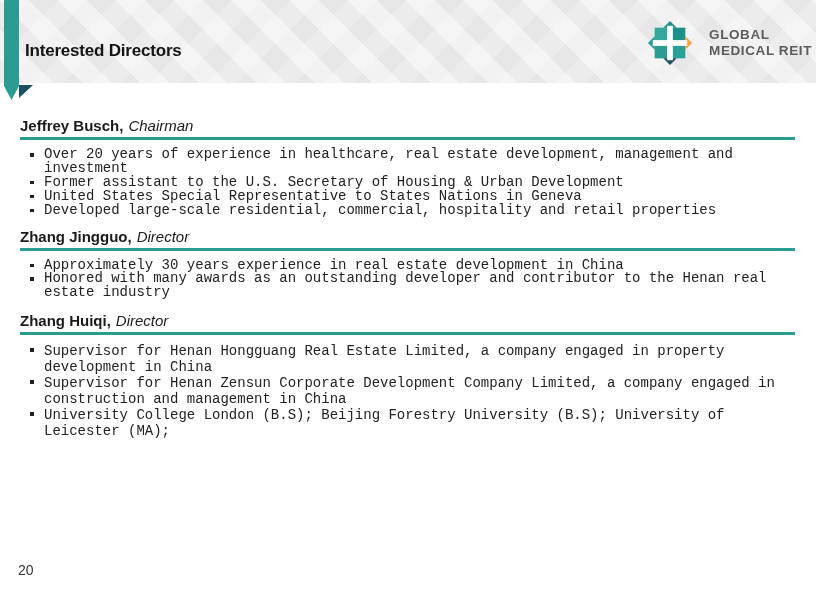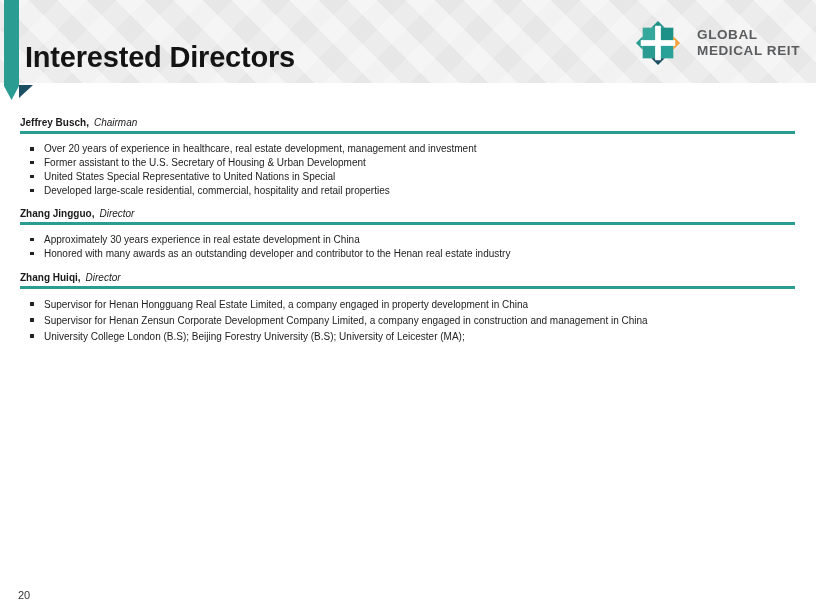--- a/index.html
+++ b/index.html
@@ -16,65 +16,65 @@
   .header{
     position:absolute;left:0;top:0;right:0;height:83px;
     background-color:#ECECED;
     background-image:
       linear-gradient(45deg, rgba(255,255,255,.45) 25%, transparent 25%, transparent 50%, rgba(255,255,255,.45) 50%, rgba(255,255,255,.45) 75%, transparent 75%),
       linear-gradient(-45deg, rgba(0,0,0,.018) 25%, transparent 25%, transparent 50%, rgba(0,0,0,.018) 50%, rgba(0,0,0,.018) 75%, transparent 75%);
     background-size:58px 58px;
   }
   .title{
     position:absolute;left:25px;top:41px;
-    font-size:29px;font-weight:bold;color:#141414;
+    font-size:17px;font-weight:bold;color:#141414;
     letter-spacing:-0.2px;
   }
 
   
   .ribbon{position:absolute;left:0;top:0;width:40px;height:104px;}
 
   
   .logo{
-    position:absolute;top:20px;right:16px;
+    position:absolute;top:20px;right:4px;
     display:flex;align-items:center;gap:16px;
   }
   .logo-mark{width:46px;height:46px;}
   .logo-text{
     color:#5B5C5E;font-size:13.5px;font-weight:bold;
     letter-spacing:0.6px;line-height:1.18;white-space:nowrap;
   }
 
   
   .content{position:absolute;left:0;top:83px;right:0;padding:0 21px 0 20px;}
   .section{margin:0;}
   .section.s1{margin-top:34px;}
   .section.s2{margin-top:10px;}
   .section.s3{margin-top:12px;}
   .sec-head{
     margin:0;padding:0 0 3px 0;
     border-bottom:3px solid #2B9C92;
-    font-size:10px;color:#1a1a1a;font-weight:bold;
+    font-size:15px;color:#1a1a1a;font-weight:bold;
   }
   .sec-head .role{font-style:italic;font-weight:normal;margin-left:5px;}
   .bullets{list-style:none;margin:8px 0 0 0;padding:0;}
   .bullets li{
     position:relative;padding-left:24px;
-    font-size:10px;line-height:13.9px;color:#222;
+    font-size:14px;line-height:13.9px;color:#222;font-family:Liberation Mono, monospace;
   }
   .bullets.wide li{line-height:16px;}
   .bullets li::before{
     content:"";position:absolute;left:10px;top:5px;
     width:3.5px;height:3.5px;background:#222;
   }
 
   
   .page-number{
-    position:absolute;left:18px;top:589px;
-    font-size:11px;color:#333;
+    position:absolute;left:18px;top:562px;
+    font-size:14px;color:#333;
   }
 </style>
 </head>
 <body>
 
 <div class="slide">
 
   <div class="header"></div>
 
   <svg class="ribbon" viewBox="0 0 40 104" aria-hidden="true">
@@ -104,21 +104,21 @@
     </div>
   </div>
 
   <div class="content">
 
     <div class="section s1">
       <h2 class="sec-head"><span class="name">Jeffrey Busch,</span><span class="role">Chairman</span></h2>
       <ul class="bullets">
         <li>Over 20 years of experience in healthcare, real estate development, management and investment</li>
         <li>Former assistant to the U.S. Secretary of Housing &amp; Urban Development</li>
-        <li>United States Special Representative to United Nations in Special</li>
+        <li>United States Special Representative to States Nations in Geneva</li>
         <li>Developed large-scale residential, commercial, hospitality and retail properties</li>
       </ul>
     </div>
 
     <div class="section s2">
       <h2 class="sec-head"><span class="name">Zhang Jingguo,</span><span class="role">Director</span></h2>
       <ul class="bullets">
         <li>Approximately 30 years experience in real estate development in China</li>
         <li>Honored with many awards as an outstanding developer and contributor to the Henan real estate industry</li>
       </ul>

